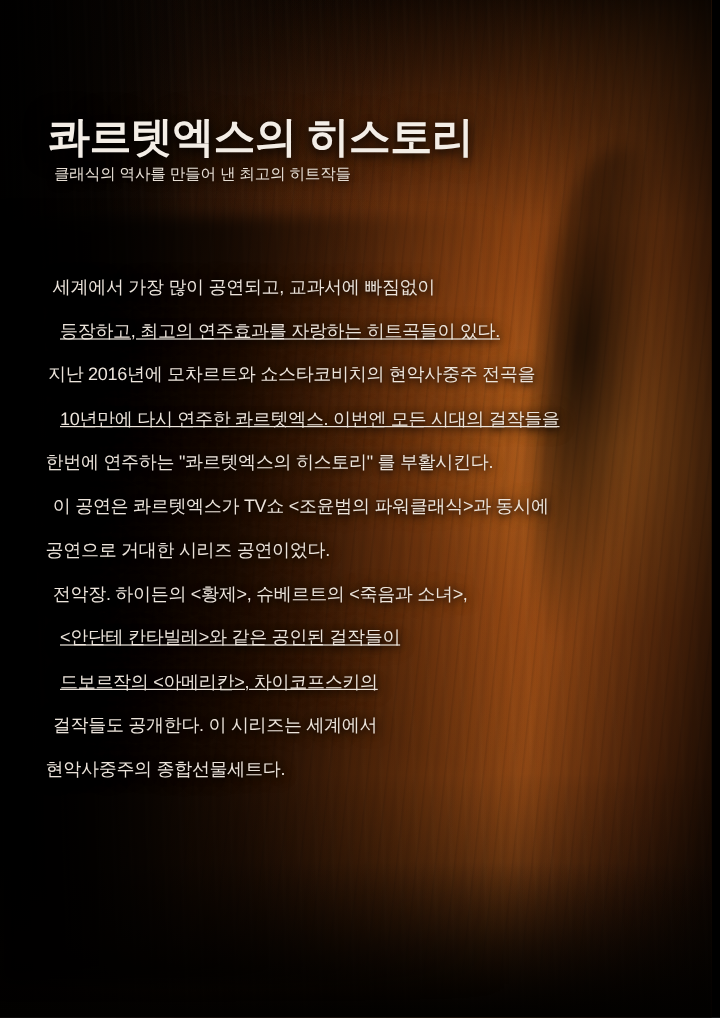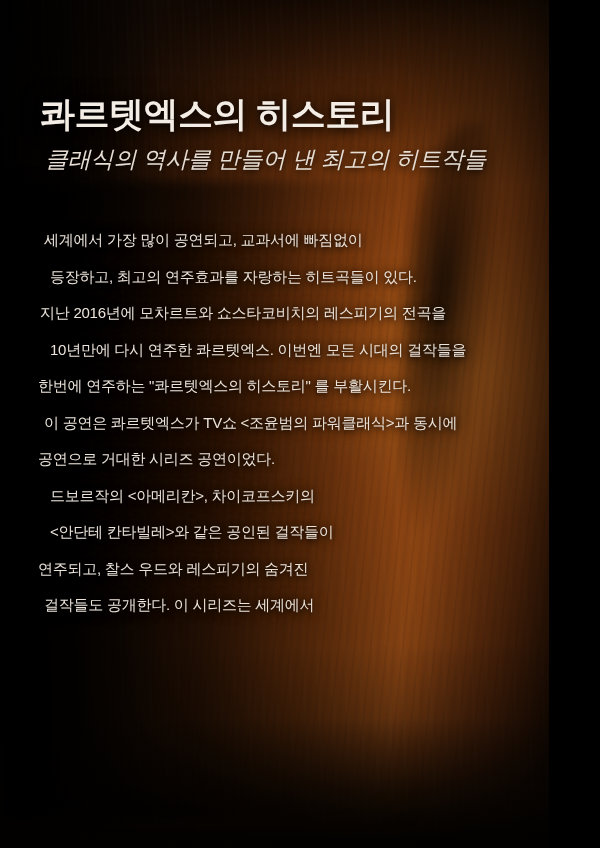--- a/index.html
+++ b/index.html
@@ -8,21 +8,21 @@
     background: #000;
   }
   body {
     width: 600px;
     height: 848px;
     overflow: hidden;
     font-family: "Liberation Sans", sans-serif;
   }
   .poster {
     position: relative;
-    width: 549px;
+    width: 593px;
     height: 848px;
     overflow: hidden;
     background: #0a0604;
   }
 
   
   .bg {
     position: absolute;
     inset: 0;
     background:
@@ -131,45 +131,44 @@
     font-weight: bold;
     letter-spacing: -0.5px;
     text-shadow: 0 2px 8px rgba(0,0,0,0.85), 0 0 22px rgba(0,0,0,0.6);
     white-space: nowrap;
   }
   .subtitle {
     position: absolute;
     left: 45px;
     top: 125px;
     color: #e6ded4;
-    font-size: 23px;
+    font-size: 13px;
     font-weight: normal;
     letter-spacing: -0.2px;
     text-shadow: 0 2px 7px rgba(0,0,0,0.9);
     white-space: nowrap;
-    font-style: italic;
   }
 
   .body-copy {
     position: absolute;
     left: 38px;
     top: 222px;
     width: 520px;
     color: #ece4db;
     font-size: 15px;
     line-height: 36.5px;
     letter-spacing: -0.25px;
     text-shadow: 0 1px 6px rgba(0,0,0,0.95), 0 0 14px rgba(0,0,0,0.75);
   }
   .body-copy p {
     margin: 0;
     white-space: nowrap;
   }
   .ln-indent-1 { padding-left: 6px; }
-  .ln-indent-2 { padding-left: 12px; }
+  .ln-indent-2 { padding-left: 12px; text-decoration: underline; }
   .ln-indent-3 { padding-left: 2px; }
 </style>
 </head>
 <body>
 
 <div class="poster">
 
   <div class="bg"></div>
   <div class="grain"></div>
   <div class="grain2"></div>
@@ -180,25 +179,26 @@
   <div class="text-scrim"></div>
 
   <div class="content">
 
     <h1 class="title">콰르텟엑스의 히스토리</h1>
     <h2 class="subtitle">클래식의 역사를 만들어 낸 최고의 히트작들</h2>
 
     <div class="body-copy">
       <p class="ln-indent-1">세계에서 가장 많이 공연되고, 교과서에 빠짐없이</p>
       <p class="ln-indent-2">등장하고, 최고의 연주효과를 자랑하는 히트곡들이 있다.</p>
-      <p class="ln-indent-3">지난 2016년에 모차르트와 쇼스타코비치의 레스피기의 전곡을</p>
+      <p class="ln-indent-3">지난 2016년에 모차르트와 쇼스타코비치의 현악사중주 전곡을</p>
       <p class="ln-indent-2">10년만에 다시 연주한 콰르텟엑스. 이번엔 모든 시대의 걸작들을</p>
       <p>한번에 연주하는 "콰르텟엑스의 히스토리" 를 부활시킨다.</p>
       <p class="ln-indent-1">이 공연은 콰르텟엑스가  TV쇼 &lt;조윤범의 파워클래식&gt;과 동시에</p>
       <p>공연으로 거대한 시리즈 공연이었다.</p>
+      <p class="ln-indent-1">전악장. 하이든의 &lt;황제&gt;, 슈베르트의 &lt;죽음과 소녀&gt;,</p>
+      <p class="ln-indent-2">&lt;안단테 칸타빌레&gt;와 같은 공인된 걸작들이</p>
       <p class="ln-indent-2">드보르작의 &lt;아메리칸&gt;, 차이코프스키의</p>
-      <p class="ln-indent-2">&lt;안단테 칸타빌레&gt;와 같은 공인된 걸작들이</p>
-      <p>연주되고, 찰스 우드와 레스피기의 숨겨진</p>
       <p class="ln-indent-1">걸작들도 공개한다. 이 시리즈는 세계에서</p>
+      <p>현악사중주의 종합선물세트다.</p>
     </div>
 
   </div>
 </div>
 
 </body></html>

